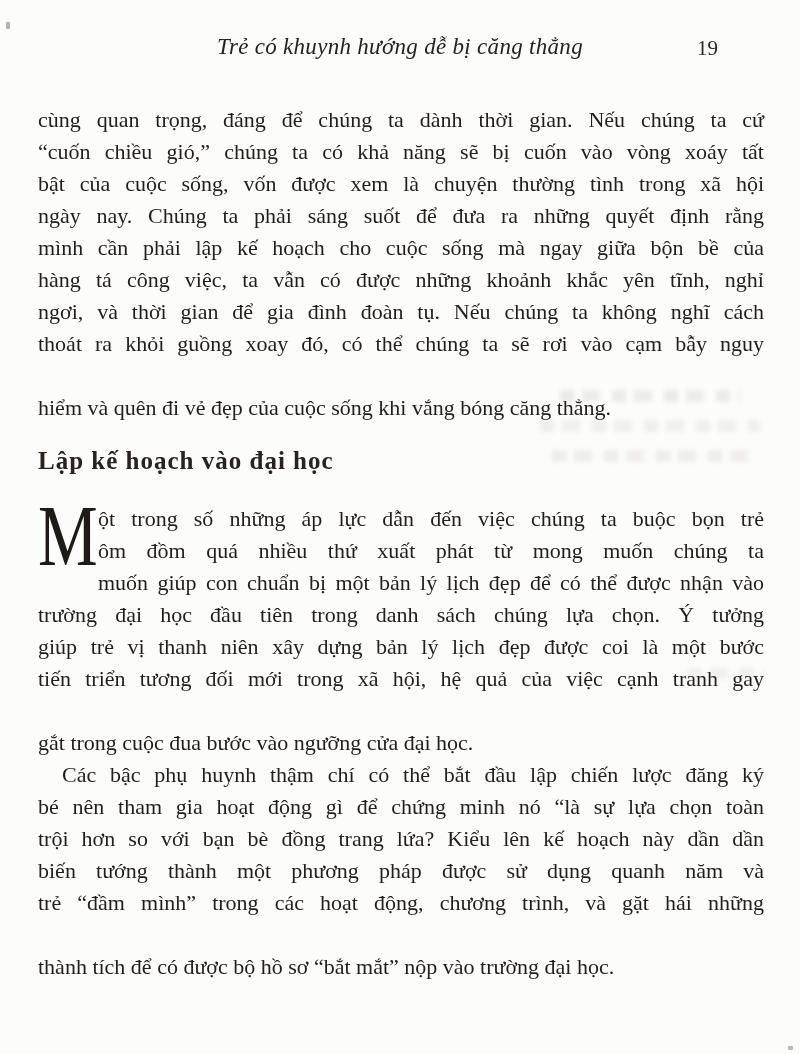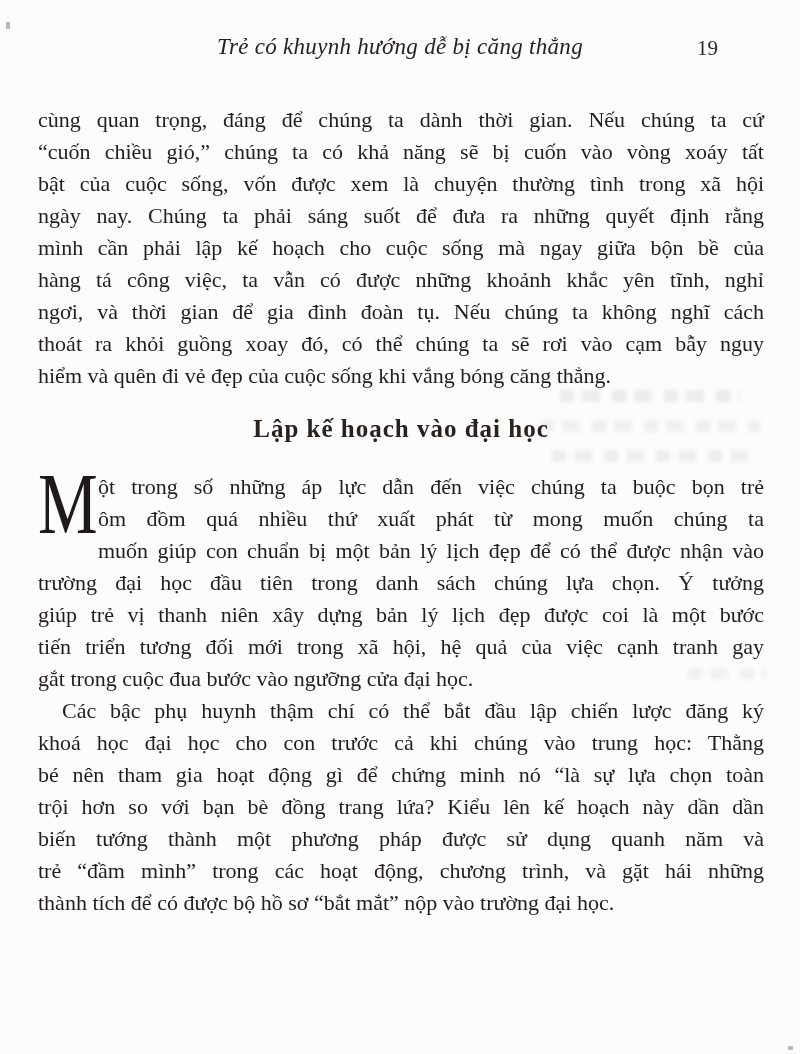--- a/index.html
+++ b/index.html
@@ -55,35 +55,34 @@
     font-size: 22px;
     line-height: 32px;
     color: var(--text);
   }
 
   .bodyline {
     text-align: justify;
     text-align-last: justify;
     white-space: normal;
   }
-  .bodyline.last { text-align-last: left; }
+  .bodyline.last { text-align-last: left; margin-top: 32px; }
 
   .para { margin: 0; }
 
   .section-heading {
     font-weight: bold;
     font-size: 25px;
     line-height: 34px;
     letter-spacing: 1px;
     color: #28231f;
     margin-top: 20px;
     margin-bottom: 25px;
     transform: scaleY(1.02);
     transform-origin: left center;
-    text-align: center;
   }
 
   .dropcap {
     float: left;
     width: 52px;
     height: 62px;
     margin-right: 8px;
     margin-top: 3px;
     font-size: 86px;
     line-height: 60px;
@@ -154,21 +153,20 @@
         <div class="bodyline">ôm đồm quá nhiều thứ xuất phát từ mong muốn chúng ta</div>
         <div class="bodyline">muốn giúp con chuẩn bị một bản lý lịch đẹp để có thể được nhận vào</div>
         <div class="bodyline">trường đại học đầu tiên trong danh sách chúng lựa chọn. Ý tưởng</div>
         <div class="bodyline">giúp trẻ vị thanh niên xây dựng bản lý lịch đẹp được coi là một bước</div>
         <div class="bodyline">tiến triển tương đối mới trong xã hội, hệ quả của việc cạnh tranh gay</div>
         <div class="bodyline last">gắt trong cuộc đua bước vào ngưỡng cửa đại học.</div>
       </div>
 
     <div class="para para-indent">
         <div class="bodyline">Các bậc phụ huynh thậm chí có thể bắt đầu lập chiến lược đăng ký</div>
-        <div class="bodyline">khoá học đại học cho con trước cả khi chúng vào trung học: Thằng</div>
         <div class="bodyline">bé nên tham gia hoạt động gì để chứng minh nó “là sự lựa chọn toàn</div>
         <div class="bodyline">trội hơn so với bạn bè đồng trang lứa? Kiểu lên kế hoạch này dần dần</div>
         <div class="bodyline">biến tướng thành một phương pháp được sử dụng quanh năm và</div>
         <div class="bodyline">trẻ “đầm mình” trong các hoạt động, chương trình, và gặt hái những</div>
         <div class="bodyline last">thành tích để có được bộ hồ sơ “bắt mắt” nộp vào trường đại học.</div>
       </div>
 
   </div>
 
   <div class="ghost ghost-1"></div>

